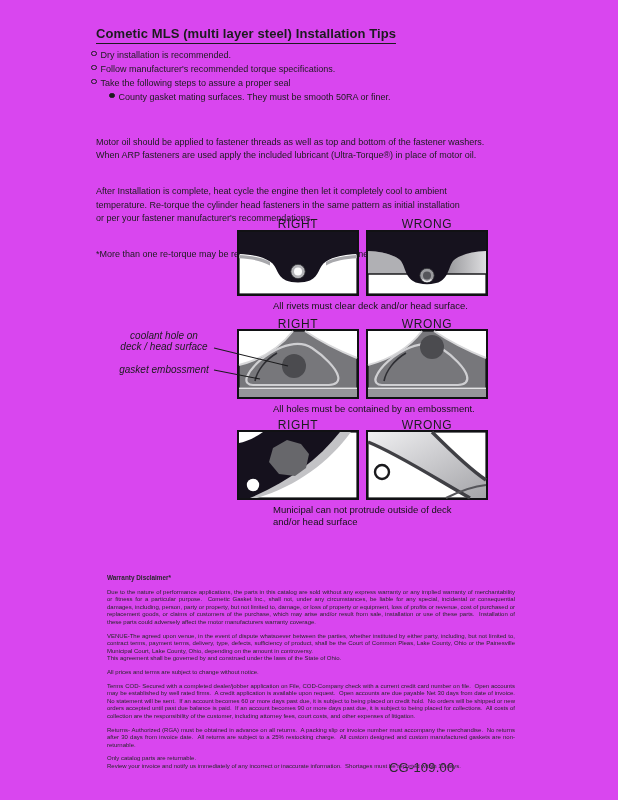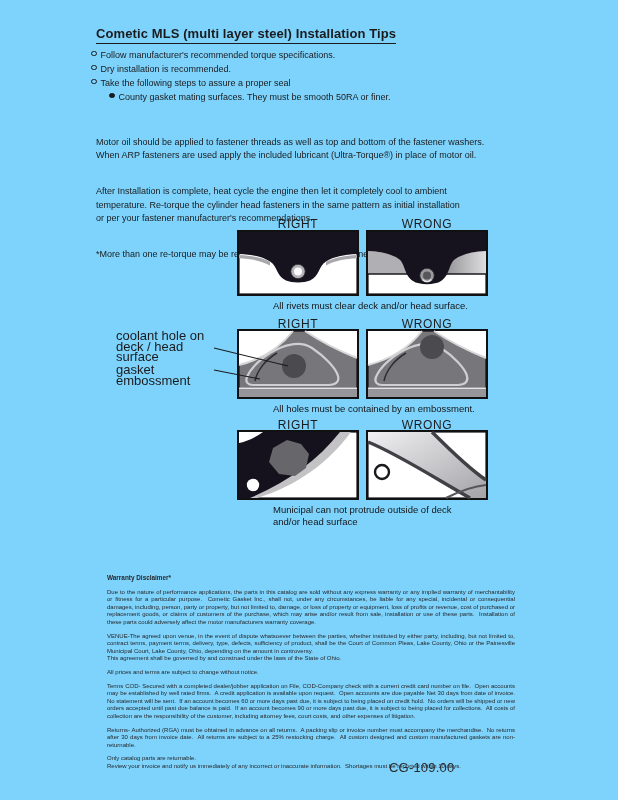--- a/index.html
+++ b/index.html
@@ -1,17 +1,17 @@
 <!DOCTYPE html>
 <html><head>
 <meta charset="utf-8">
 <style>
   html,body{margin:0;padding:0;background:#e9e9e9;}
   .page{
-    position:relative;width:618px;height:800px;background:#7dd3fc;
+    position:relative;width:618px;height:800px;background:#d946ef;
     font-family:"Liberation Sans","DejaVu Sans",sans-serif;color:#1b1b1d;
     overflow:hidden;margin:0 auto;
   }
   .abs{position:absolute;}
   .title{
     left:96px;top:26px;font-size:13px;font-weight:bold;
     border-bottom:1.6px solid #1b1b1d;padding-bottom:2px;letter-spacing:.1px;
   }
   .bullets{left:91px;top:48px;font-size:9px;line-height:14px;white-space:nowrap;}
   .li{display:flex;align-items:baseline;}
@@ -20,42 +20,42 @@
   .mk.open{border:1px solid #1b1b1d;}
   .mk.fill{background:#1b1b1d;border:1px solid #1b1b1d;}
   .diesel{left:96px;top:122px;font-size:9px;line-height:13.5px;white-space:pre-line;}
   .diesel .hd{font-size:11.5px;font-weight:bold;line-height:14px;margin-bottom:6px;}
   .diesel p{margin:0 0 9px 0;}
   .diagrams{left:96px;top:217px;width:430px;height:330px;}
   .dg-label{position:absolute;width:122px;text-align:center;font-size:12px;letter-spacing:.6px;color:#1b1b1d;}
   .dg-box{position:absolute;width:122px;height:66px;}
   .dg-box svg{display:block;}
   .caption{position:absolute;font-size:9.5px;line-height:11.5px;color:#141416;white-space:pre-line;margin-left:36px;}
-  .side-label{position:absolute;font-size:13px;line-height:10.5px;text-align:left;width:96px;color:#1b1b1d;white-space:pre-line;}
+  .side-label{position:absolute;font-size:10px;line-height:10.5px;text-align:center;width:96px;color:#1b1b1d;white-space:pre-line;font-style:italic;}
   .overlay{position:absolute;left:0;top:0;pointer-events:none;}
   .disclaimer{left:107px;top:574px;width:408px;font-size:6px;line-height:7.6px;text-align:justify;color:#27272a;}
   .disclaimer .hd{font-weight:bold;font-size:6.4px;margin-bottom:7px;}
   .disclaimer p{margin:0 0 6px 0;white-space:pre-wrap;}
   .footer{left:389px;top:760px;font-size:13px;color:#2a2a2d;letter-spacing:.2px;}
 </style>
 </head>
 <body>
 
 <div class="page">
 
   <div class="abs title">Cometic MLS (multi layer steel) Installation Tips</div>
 
   <div class="abs bullets">
     <div class="li">
         <span class="mk open"></span>
-        <span>Follow manufacturer's recommended torque specifications.</span>
+        <span>Dry installation is recommended.</span>
       </div>
     <div class="li">
         <span class="mk open"></span>
-        <span>Dry installation is recommended.</span>
+        <span>Follow manufacturer's recommended torque specifications.</span>
       </div>
     <div class="li">
         <span class="mk open"></span>
         <span>Take the following steps to assure a proper seal</span>
       </div>
     <div class="li sub">
         <span class="mk fill"></span>
         <span>County gasket mating surfaces.  They must be smooth 50RA or finer.</span>
       </div>
   </div>

